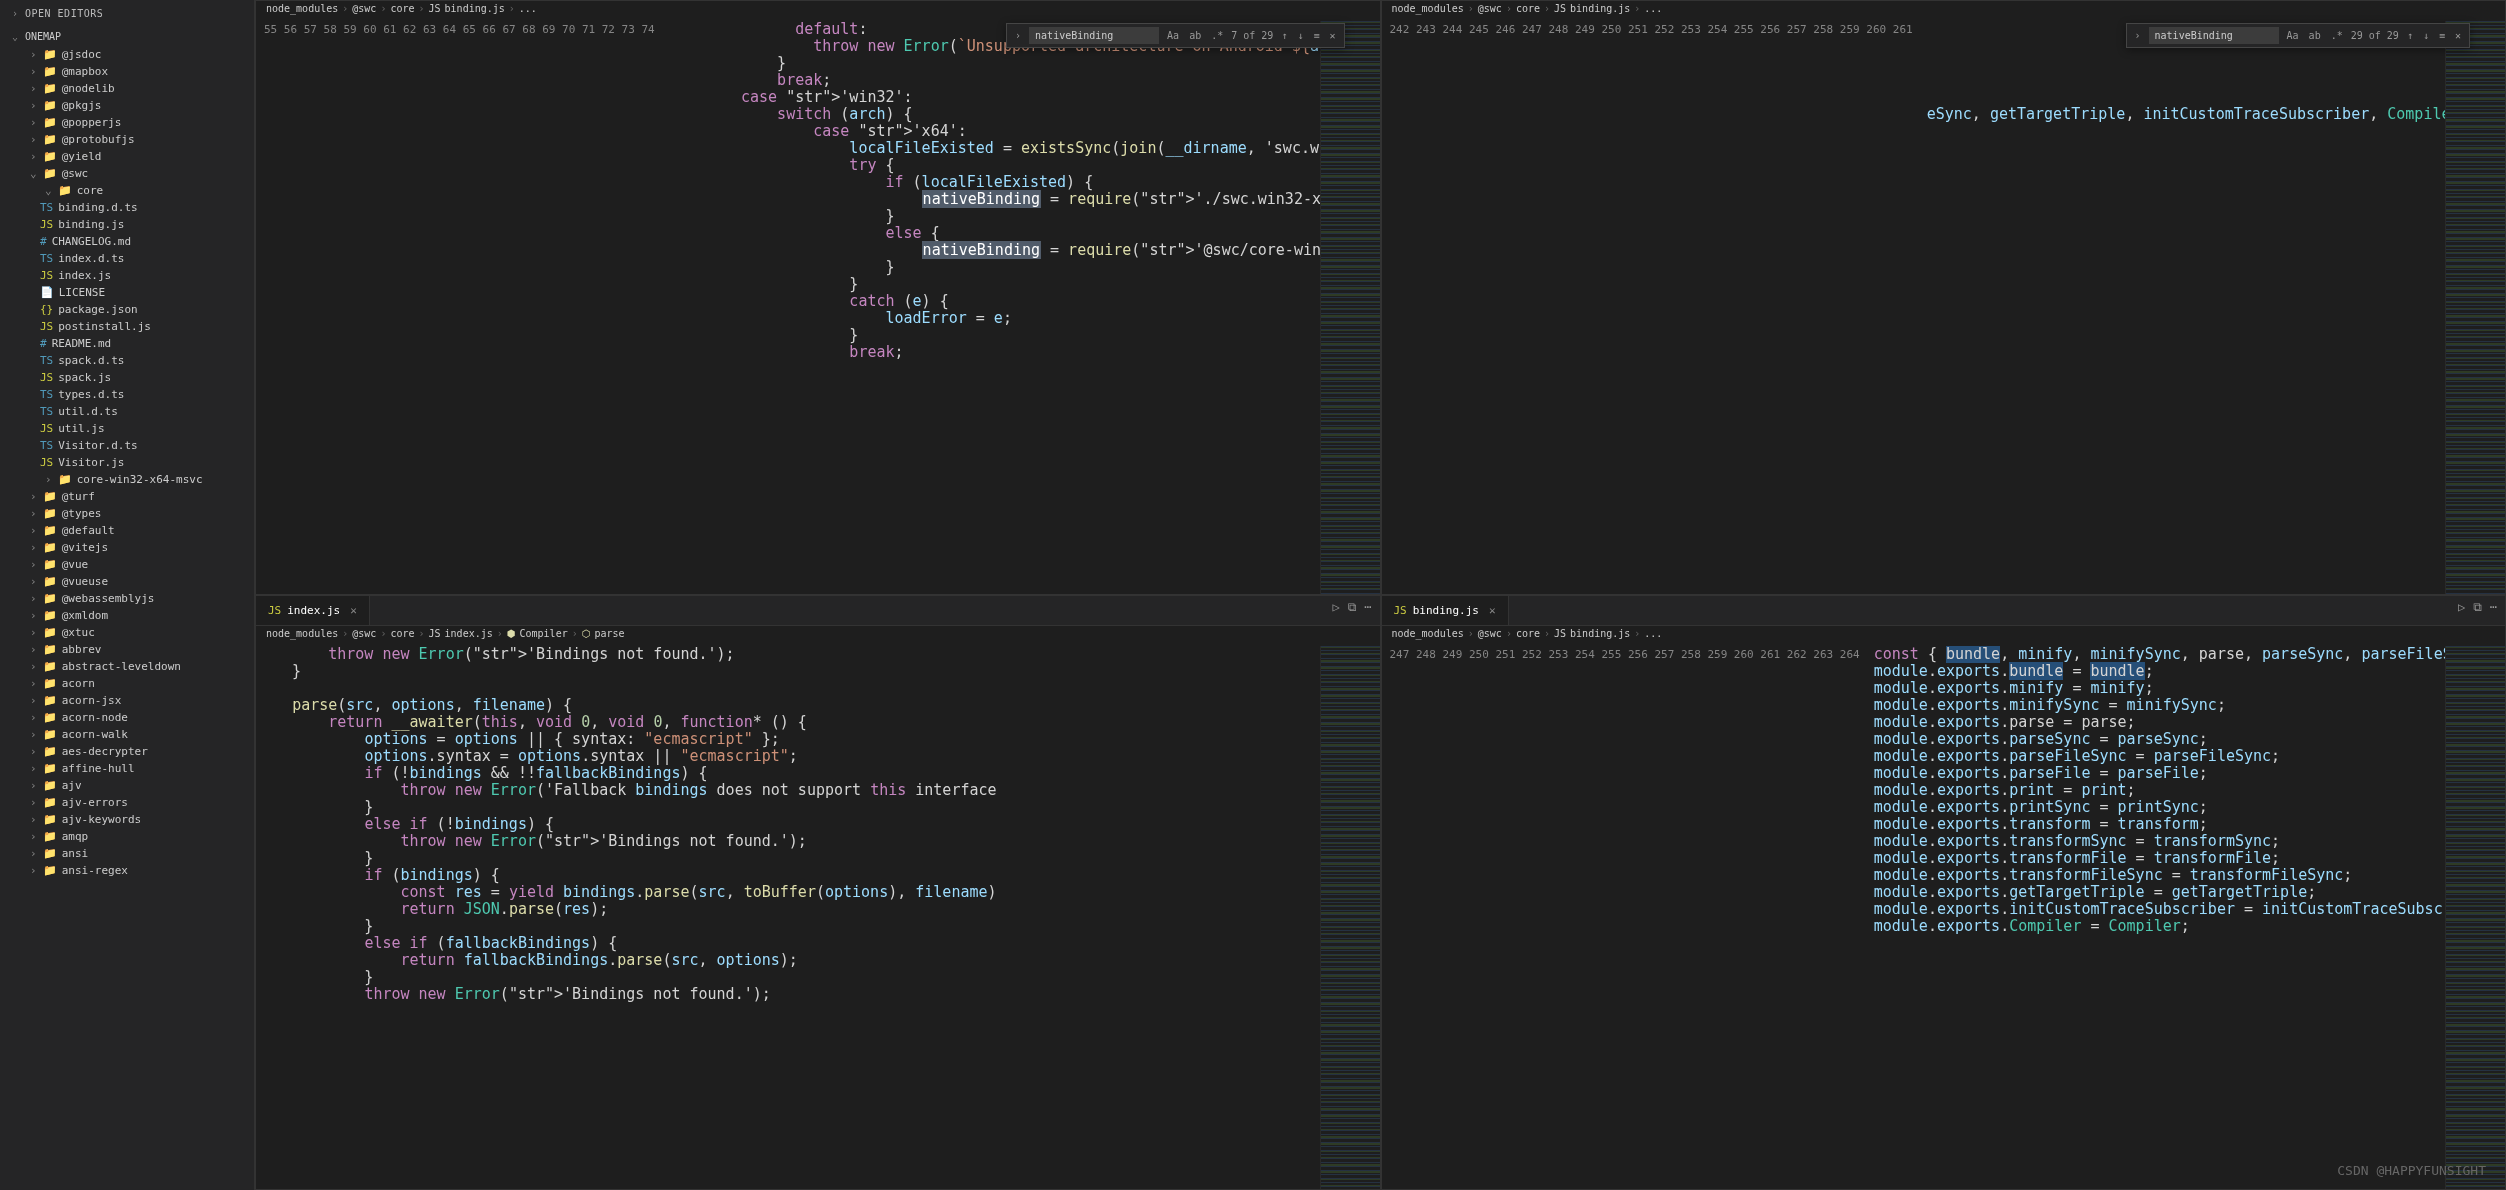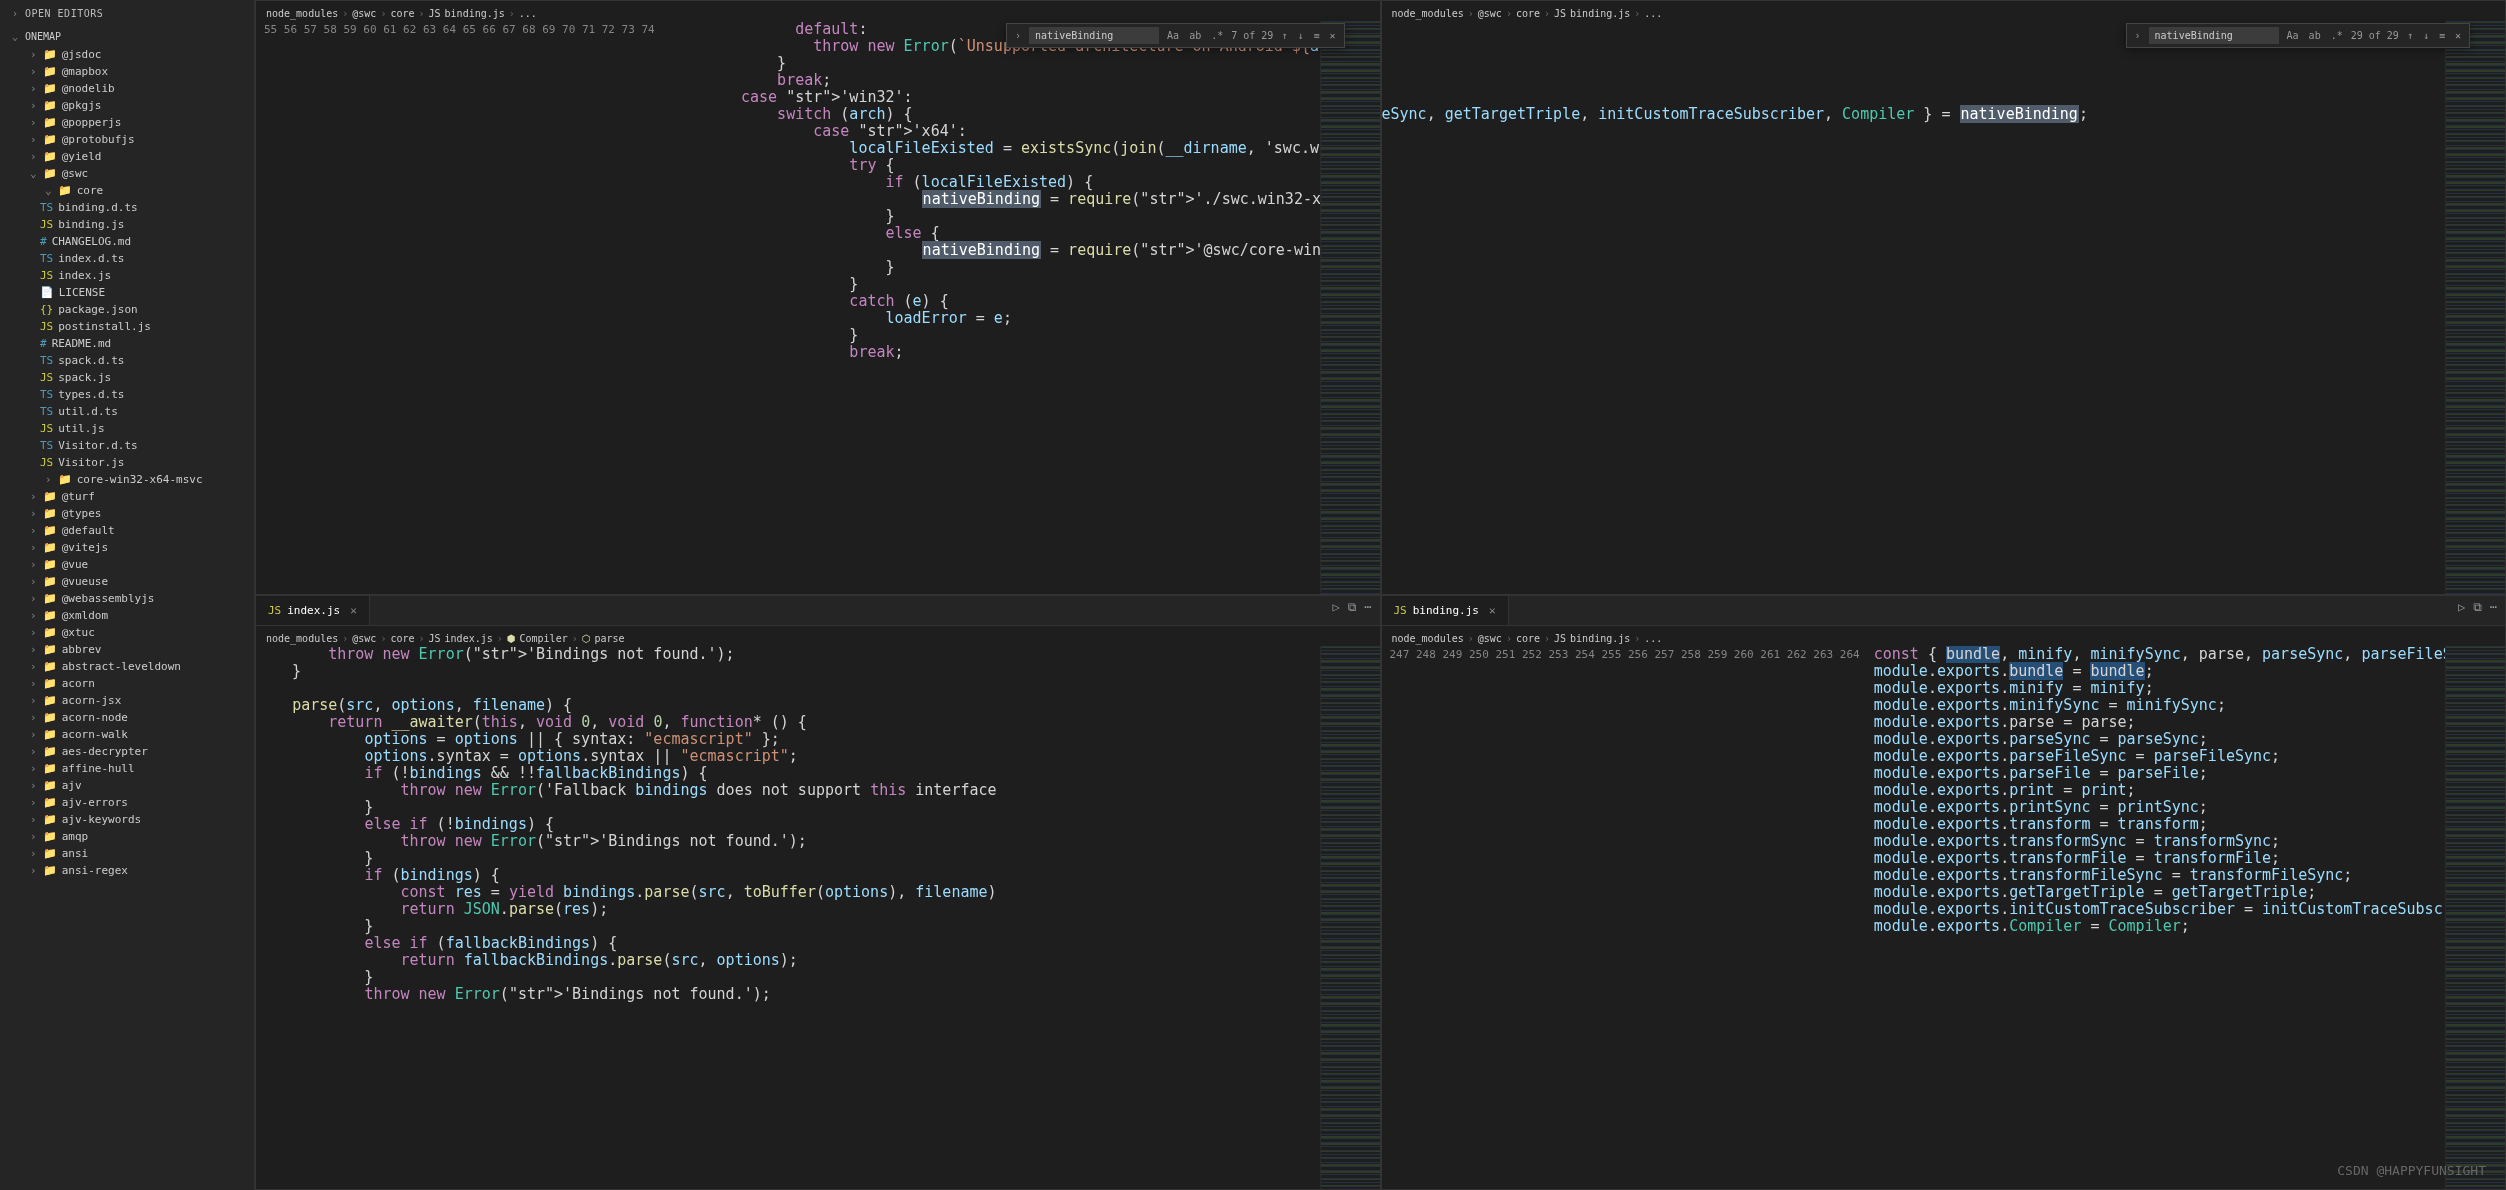--- a/index.html
+++ b/index.html
@@ -15,21 +15,21 @@
 .fld{color:#c09553}
 .jsf{color:#cbcb41}
 .tsf{color:#519aba}
 .mdf{color:#519aba}
 .txf{color:#888}
 .editors{flex:1;display:grid;grid-template-columns:1fr 1fr;grid-template-rows:1fr 1fr;height:100%}
 .pane{border:1px solid #333;display:flex;flex-direction:column;overflow:hidden;position:relative}
 .tabbar{height:30px;background:#252526;display:flex;align-items:center;border-bottom:1px solid #333}
 .tab{padding:0 12px;height:100%;display:flex;align-items:center;gap:6px;background:#1e1e1e;color:#fff;font-size:11px;border-right:1px solid #333}
 .tab .cls{color:#888;margin-left:4px}
-.crumb{height:20px;padding:2px 10px;font-size:10px;color:#999;display:flex;align-items:flex-end;gap:4px;background:#1e1e1e}
+.crumb{height:20px;padding:2px 10px;font-size:10px;color:#999;display:flex;align-items:flex-start;gap:4px;background:#1e1e1e}
 .crumb span{color:#ccc}
 .crumb .sep{color:#666}
 .findbar{position:absolute;top:22px;right:35px;background:#252526;border:1px solid #454545;display:flex;align-items:center;padding:3px 6px;gap:6px;font-size:10px;z-index:5;box-shadow:0 2px 8px rgba(0,0,0,.4)}
 .findbar input{background:#3c3c3c;border:none;color:#ccc;padding:3px 6px;width:130px;font-family:inherit;font-size:10px}
 .findbar .cnt{color:#999}
 .findbar .icn{color:#999;cursor:pointer;padding:0 2px}
 .code{flex:1;display:flex;overflow:hidden;position:relative}
 .gutter{background:#1e1e1e;color:#858585;text-align:right;padding:0 14px 0 8px;font-size:11px;line-height:17px;user-select:none}
 .lines{flex:1;font-size:15px;line-height:17px;white-space:pre;overflow:hidden}
 .minimap{width:60px;background:#1e1e1e;border-left:1px solid #333;opacity:.6;background-image:linear-gradient(#2a3f5a 1px,transparent 1px),linear-gradient(#3a4f2a 2px,transparent 2px);background-size:100% 4px,100% 7px}
@@ -378,20 +378,41 @@
         <span class="icn">Aa</span>
         <span class="icn">ab</span>
         <span class="icn">.*</span>
         <span class="cnt">29 of 29</span>
         <span class="icn">↑</span>
         <span class="icn">↓</span>
         <span class="icn">≡</span>
         <span class="icn">✕</span>
       </div>
       <div class="code">
+        <div class="gutter" id="g-tr">242
+243
+244
+245
+246
+247
+248
+249
+250
+251
+252
+253
+254
+255
+256
+257
+258
+259
+260
+261
+</div>
         <div class="lines" id="l-tr"><div> </div><div> </div><div> </div><div> </div><div> </div><div><span class="var">eSync</span>, <span class="var">getTargetTriple</span>, <span class="var">initCustomTraceSubscriber</span>, <span class="cls2">Compiler</span> } = <span class="hl">nativeBinding</span>;</div><div> </div><div> </div><div> </div><div> </div><div> </div><div> </div><div> </div><div> </div><div> </div><div> </div><div> </div><div> </div><div> </div><div> </div></div>
         <div class="minimap"></div>
       </div>
     </div>
 
     <div class="pane">
       <div class="tabbar">
         <div class="tab">
             <span class="jsf">JS</span>
             <span>index.js</span>

